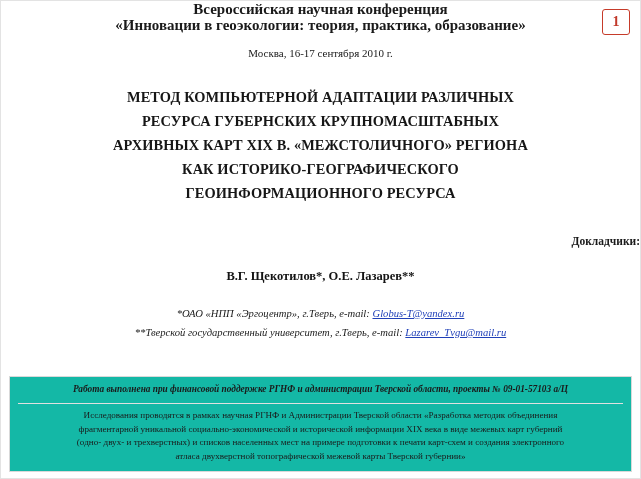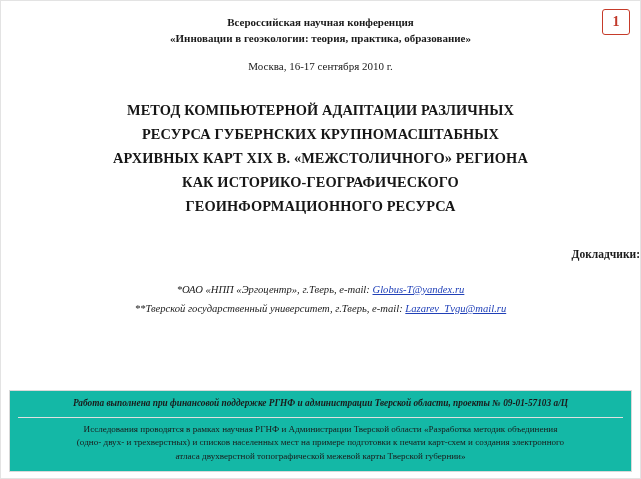--- a/index.html
+++ b/index.html
@@ -33,24 +33,24 @@
     border-radius: 3px;
     color: #c1392b;
     font-weight: bold;
     font-size: 14px;
     display: flex;
     align-items: center;
     justify-content: center;
     background: #ffffff;
   }
   .conf-header {
-    padding-top: 13px;
+    padding-top: 0;
     text-align: center;
     font-weight: bold;
-    font-size: 11px;
+    font-size: 15px;
     line-height: 16px;
     color: #1a1a1a;
   }
   .conf-date {
     text-align: center;
     font-weight: normal;
     font-size: 11px;
     margin-top: 14px;
     color: #1a1a1a;
   }
@@ -136,33 +136,35 @@
 
   <div class="title">
     <div>МЕТОД КОМПЬЮТЕРНОЙ АДАПТАЦИИ РАЗЛИЧНЫХ</div>
     <div>РЕСУРСА ГУБЕРНСКИХ КРУПНОМАСШТАБНЫХ</div>
     <div>АРХИВНЫХ КАРТ XIX В. «МЕЖСТОЛИЧНОГО» РЕГИОНА</div>
     <div>КАК  ИСТОРИКО-ГЕОГРАФИЧЕСКОГО</div>
     <div>ГЕОИНФОРМАЦИОННОГО РЕСУРСА</div>
   </div>
 
   <div class="authors-label">Докладчики:</div>
+  <div class="authors">В.Г. Щекотилов*, О.Е. Лазарев**</div>
 
   <div class="affil">
     <div>
       <span>*ОАО «НПП «Эргоцентр», г.Тверь, e-mail: </span><a class="mail" href="#">Globus-T@yandex.ru</a>
     </div>
     <div>
       <span>**Тверской государственный университет, г.Тверь, e-mail: </span><a class="mail" href="#">Lazarev_Tvgu@mail.ru</a>
     </div>
   </div>
 
   <div class="footer-box">
     <div class="grant-line">Работа выполнена при финансовой поддержке РГНФ и администрации Тверской области, проекты № 09-01-57103 а/Ц</div>
     <div class="sep"></div>
     <div class="footer-text">
       <div>Исследования проводятся в рамках научная РГНФ и Администрации Тверской области «Разработка методик объединения</div>
+      <div>фрагментарной уникальной социально-экономической и исторической информации XIX века в виде межевых карт губерний</div>
       <div>(одно- двух- и трехверстных) и списков населенных мест на примере подготовки к печати  карт-схем и создания электронного</div>
       <div>атласа  двухверстной топографической межевой карты Тверской  губернии»</div>
     </div>
   </div>
 
 </div>
 
 </body></html>

